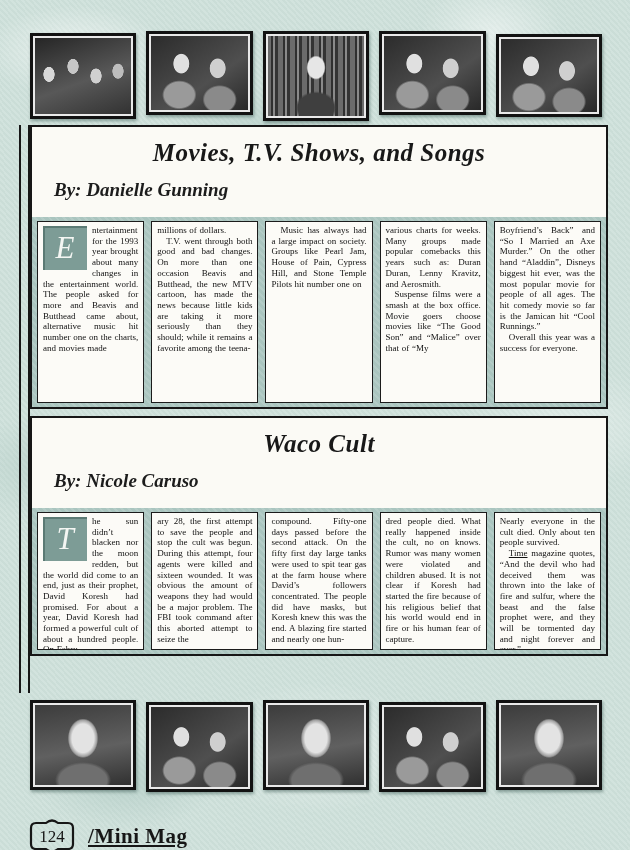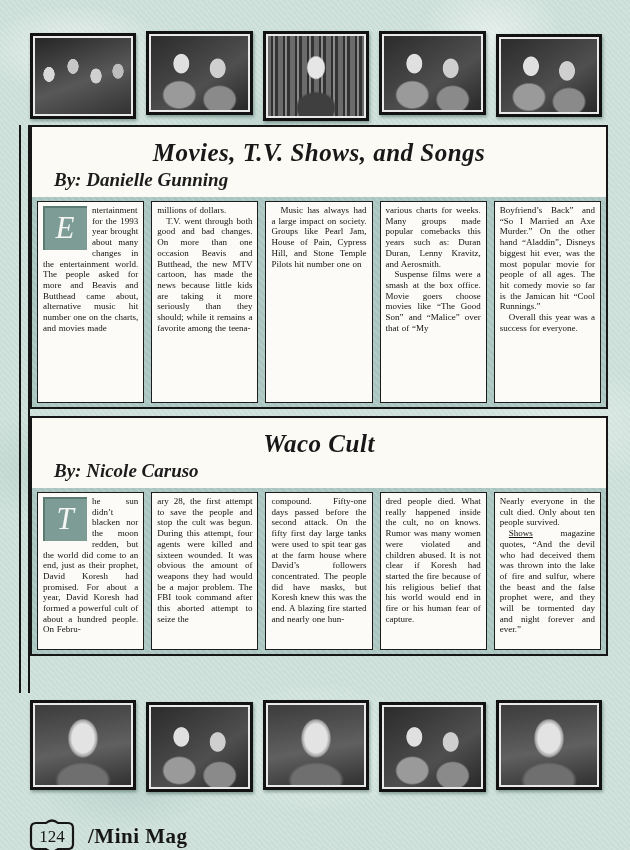--- a/index.html
+++ b/index.html
@@ -58,21 +58,21 @@
       radial-gradient(15px 19px at 50% 40%, #e6e6e6 55%, transparent 64%),
       radial-gradient(30px 24px at 50% 88%, #3f3f3f 60%, transparent 70%),
       repeating-linear-gradient(90deg,#6b6b6b 0 5px,#2f2f2f 5px 7px,#8a8a8a 7px 9px,#333 9px 12px);}
   
   #left-rule{position:absolute;left:19px;top:125px;height:568px;width:7px;
     border-left:2px solid #161616;border-right:2px solid #161616;}
   
   .article{
     position:absolute;left:30px;width:578px;
     background:#fbfaf5;border:2px solid #161616;
-    box-sizing:border-box;display:flex;flex-direction:column;
+    box-sizing:border-box;display:flex;flex-direction:column;gap:10px;
   }
   #article-0{top:125px;height:284px;}
   #article-1{top:416px;height:240px;}
   .article-title{
     text-align:center;font-style:italic;font-weight:600;
     font-size:25px;color:#181818;margin:12px 0 2px 0;letter-spacing:.5px;
   }
   .article-byline{
     font-style:italic;font-weight:700;font-size:19px;color:#1c1c1c;
     margin:0 0 6px 22px;
@@ -97,21 +97,21 @@
     background:#7d9c96;box-shadow:inset 2px 2px 0 rgba(30,60,55,.35);
     color:#f4f6f3;font-style:italic;font-size:31px;
     display:flex;align-items:center;justify-content:center;
   }
   .column u{text-decoration:underline;}
   
   #footer{position:absolute;left:26px;top:804px;height:40px;display:flex;align-items:center;margin-top:12px;}
   #page-badge{width:52px;height:36px;}
   #page-badge path{fill:none;stroke:#161616;stroke-width:2.2;}
   #page-badge text{font-family:"Liberation Serif",serif;font-size:17px;fill:#161616;}
-  #footer-label{font-weight:700;font-size:21px;color:#161616;margin-left:10px;letter-spacing:.5px;}
+  #footer-label{font-weight:700;font-size:21px;color:#161616;margin-left:10px;letter-spacing:.5px;text-decoration:underline;}
 </style>
 </head>
 <body>
 
 <div id="page">
 
   <div id="top-strip" class="strip">
       <div class="photo kind-group" title="black-and-white photo of four men in hats and sunglasses"></div>
       <div class="photo kind-couple" title="black-and-white photo of a smiling couple at an event"></div>
       <div class="photo kind-bookshelf" title="black-and-white photo of a woman in front of bookshelves"></div>
@@ -159,21 +159,21 @@
           <p>ary 28, the first attempt to save the people and stop the cult was begun. During this attempt, four agents were killed and sixteen wounded. It was obvious the amount of weapons they had would be a major problem. The FBI took command after this aborted attempt to seize the</p>
         </div>
         <div class="column">
           <p>compound. Fifty-one days passed before the second attack. On the fifty first day large tanks were used to spit tear gas at the farm house where David’s followers concentrated. The people did have masks, but Koresh knew this was the end. A blazing fire started and nearly one hun-</p>
         </div>
         <div class="column">
           <p>dred people died. What really happened inside the cult, no on knows. Rumor was many women were violated and children abused. It is not clear if Koresh had started the fire because of his religious belief that his world would end in fire or his human fear of capture.</p>
         </div>
         <div class="column">
           <p>Nearly everyone in the cult died. Only about ten people survived.</p>
-          <p class="indent"><u>Shows</u> magazine quotes, “And the devil who had deceived them was thrown into the lake of fire and sulfur, where the beast and the false prophet were, and they will be tormented day and night forever and ever.”</p>
+          <p class="indent"><u>Time</u> magazine quotes, “And the devil who had deceived them was thrown into the lake of fire and sulfur, where the beast and the false prophet were, and they will be tormented day and night forever and ever.”</p>
         </div>
       </div>
   </div>
 
   <div id="bottom-strip" class="strip">
       <div class="photo kind-portrait" title="black-and-white photo of a man in a suit speaking"></div>
       <div class="photo kind-couple" title="black-and-white photo of a young couple embracing"></div>
       <div class="photo kind-portrait" title="black-and-white close-up photo of a woman"></div>
       <div class="photo kind-couple" title="black-and-white photo of a woman and man posing together"></div>
       <div class="photo kind-portrait" title="black-and-white photo of an older man in a suit and tie"></div>

